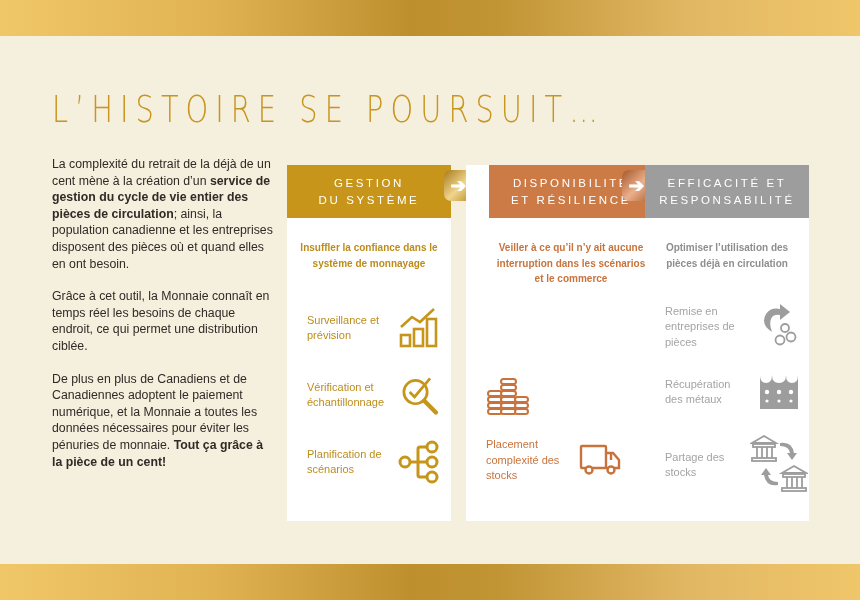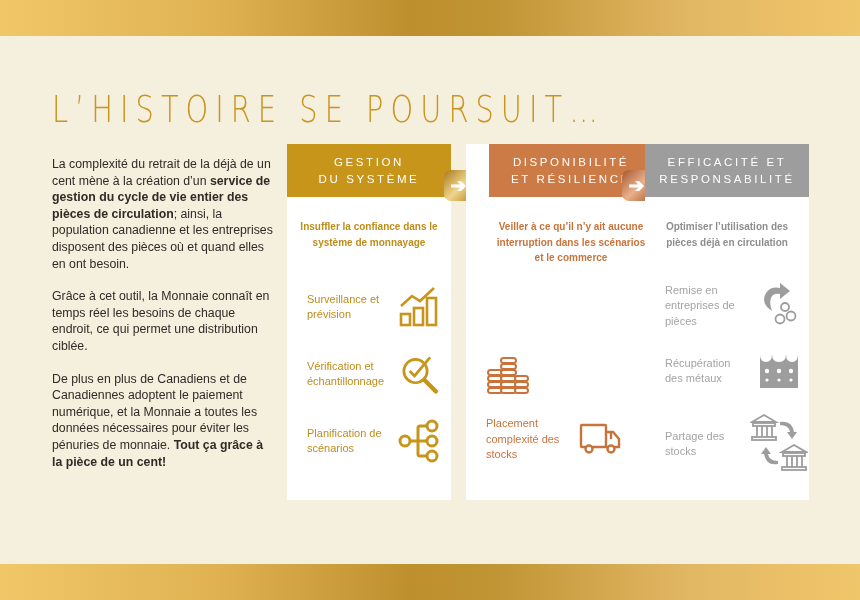--- a/index.html
+++ b/index.html
@@ -4,21 +4,21 @@
 <style>
   html,body{margin:0;padding:0;}
   body{width:860px;height:600px;position:relative;overflow:hidden;background:#f5efdd;font-family:"Liberation Sans",sans-serif;}
   .band{position:absolute;left:0;width:860px;background:linear-gradient(90deg,#f0c768 0%,#e0b252 25%,#be8f2d 48%,#c19534 58%,#e2b764 80%,#f0c66a 100%);}
   .band.top{top:0;height:36px;}
   .band.bottom{top:564px;height:36px;}
   .title{position:absolute;left:52px;top:88px;font-family:"DejaVu Sans",sans-serif;font-weight:200;font-size:37px;letter-spacing:9px;color:#c8951f;white-space:nowrap;transform:scaleX(0.78);transform-origin:left top;}
   .intro{position:absolute;left:52px;top:156px;width:222px;font-size:12.3px;line-height:16.6px;color:#2f2b27;}
   .intro p{margin:0 0 16px 0;}
   .intro b{font-weight:bold;}
-  .card{position:absolute;top:144px;width:164px;height:356px;background:#fff;}
+  .card{position:absolute;top:165px;width:164px;height:356px;background:#fff;}
   .card .hd{height:53px;display:flex;align-items:center;justify-content:center;text-align:center;color:#fff;font-size:11.5px;letter-spacing:2.6px;line-height:17px;}
   .card .tag{text-align:center;font-weight:bold;font-size:10px;line-height:15.5px;margin:22px 6px 0;}
   .item{position:absolute;left:20px;width:135px;display:flex;align-items:center;justify-content:space-between;}
   .item .lbl{font-size:11px;line-height:15.5px;}
   .item svg{display:block;}
   .c1{left:287px;} .c1 .hd{background:#c6951a;} .c1 .tag,.c1 .lbl{color:#bd8d1c;}
   .c2{left:466px;padding-left:23px;} .c2 .hd{background:#cc7b47;} .c2 .tag,.c2 .lbl{color:#c8733c;}
   .c3{left:645px;} .c3 .hd{background:#9d9d9d;justify-content:center;} .c3 .tag{color:#8e8e8e;} .c3 .lbl{color:#a4a4a4;}
   .arrow{position:absolute;top:170px;width:29px;height:31px;border-radius:7px;display:flex;align-items:center;justify-content:center;color:#fff;font-size:19px;font-weight:bold;}
   .a1{left:444px;background:linear-gradient(135deg,#a87a1c,#f0d58c 55%,#b98a28);}

